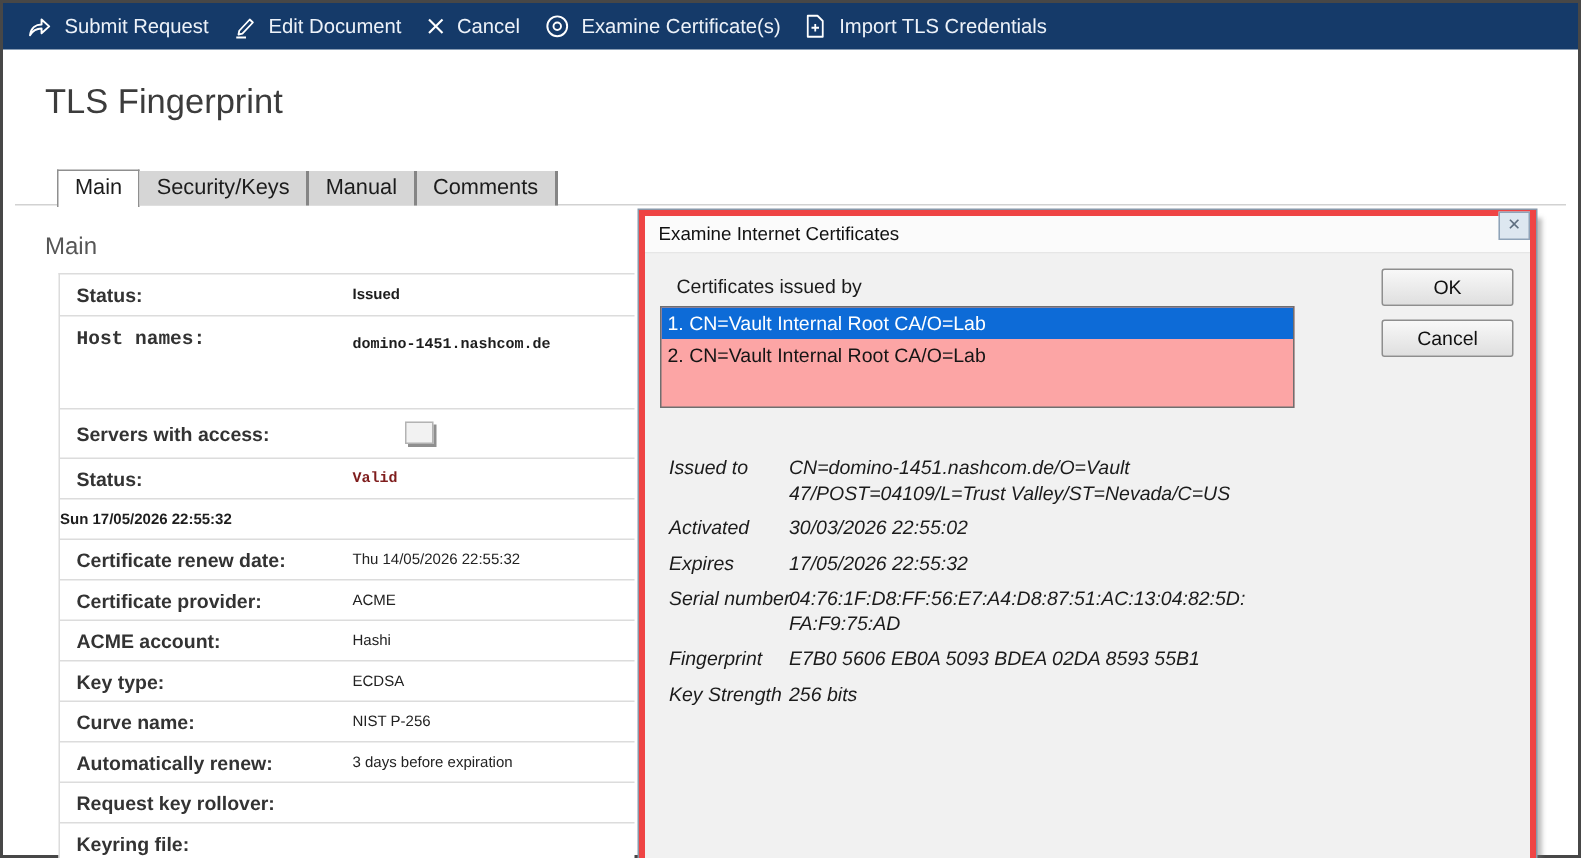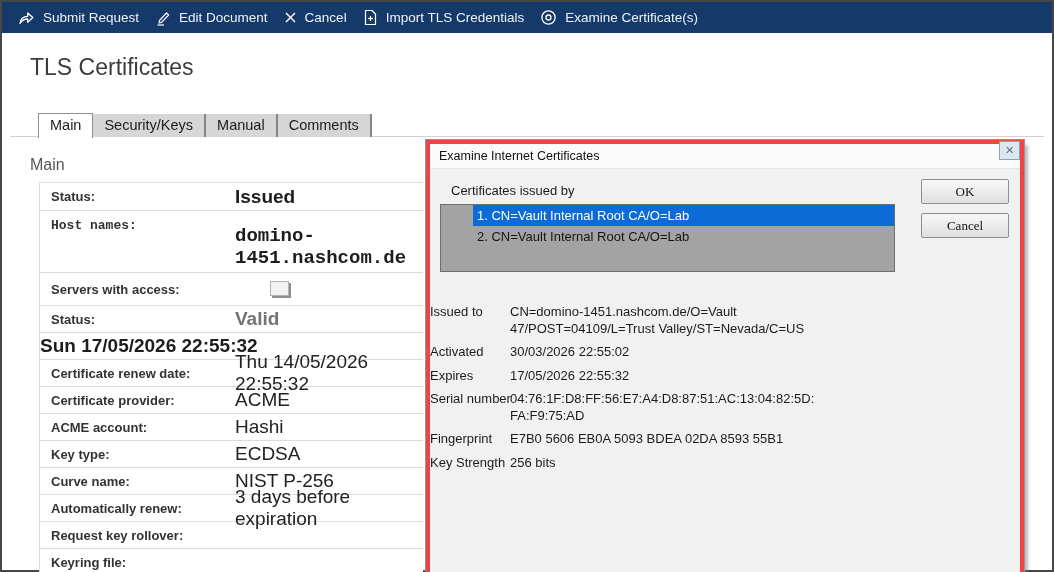--- a/index.html
+++ b/index.html
@@ -35,23 +35,23 @@
     position:absolute;left:37px;top:180px;width:383px;
     border-top:1px solid #dcdcdc;border-left:1px solid #dcdcdc;background:#fff;z-index:1;
   }
   .frow{display:flex;align-items:center;height:26px;border-bottom:1px solid #dcdcdc;}
   .frow:first-child{height:27px;}
   .ftable > div:nth-child(2){height:61px;align-items:flex-start;font-family:Liberation Mono, monospace;}
   .ftable > div:nth-child(2) .flabel{padding-top:7px;}
   .ftable > div:nth-child(2) .fvalue{padding-top:14px;}
   .ftable > div:nth-child(3){height:32px;gap:35px;}
   .flabel{width:184px;flex:none;padding-left:11px;font-weight:bold;font-size:13px;color:#333;}
-  .fvalue{font-size:19px;color:#222;}
+  .fvalue{font-size:10px;color:#222;}
   .fvalue.bold{font-weight:bold;color:#1d1d1d;}
-  .fvalue.bold-green{font-weight:bold;color:#737373;}
+  .fvalue.bold-green{font-weight:bold;color:#7f1d1d;font-family:Liberation Mono, monospace;}
   .widget-btn{
     width:17px;height:13px;background:#f2f2f2;border:1px solid #b3b3b3;
     box-shadow:2px 2px 0 #8f8f8f;margin-top:-2px;
   }
 
   
   .dialog{
     position:absolute;left:424px;top:118px;width:598px;height:522px;
     box-sizing:border-box;border:4px solid #ef4444;background:#f1f1f1;
     box-shadow:0 0 0 1px #8898aa, 4px 5px 3px rgba(110,110,110,0.45);
@@ -64,33 +64,33 @@
   }
   .dlg-close{
     position:absolute;top:-3px;right:0;width:19px;height:17px;
     background:#dde7f0;border:1px solid #8fa3b8;color:#5f6f80;
     display:flex;align-items:center;justify-content:center;
     font-size:11px;line-height:1;cursor:default;
   }
   .dlg-list-label{position:absolute;left:21px;top:39px;}
   .listbox{
     position:absolute;left:10px;top:60px;width:421px;height:66px;
-    background:#a3a3a3;border:1px solid #6f6f6f;overflow:hidden;padding-left:32px;
+    background:#fca5a5;border:1px solid #6f6f6f;overflow:hidden;
   }
   .listbox .item{height:21px;line-height:21px;padding-left:4px;white-space:nowrap;color:#151515;}
   .listbox .item.selected{background:#0d6bd7;color:#ffffff;}
   .dlg-btn{
     position:absolute;left:491px;width:86px;height:23px;
     background:linear-gradient(#f8f8f8,#dfdfdf);border:1px solid #8e8e8e;border-radius:2px;
-    font-family:Liberation Serif, serif;font-size:13px;color:#111;
+    font-family:Liberation Sans, sans-serif;font-size:13px;color:#111;
     display:flex;align-items:center;justify-content:center;cursor:default;
   }
   .dlg-btn.ok{top:35px;}
   .dlg-btn.cancel{top:69px;}
-  .details{position:absolute;left:0;top:160px;width:470px;}
+  .details{position:absolute;left:16px;top:160px;width:470px;font-style:italic;}
   .drow{display:flex;margin-bottom:7px;}
   .dlabel{width:80px;flex:none;white-space:nowrap;color:#1b1b1b;}
   .dvalue{max-width:335px;line-height:16.5px;white-space:pre-line;overflow-wrap:anywhere;color:#1b1b1b;}
 </style>
 </head>
 <body>
 
 <div class="window">
 
   <div class="toolbar">
@@ -115,40 +115,40 @@
       <span>
         <svg width="13" height="13" viewBox="0 0 13 13" stroke="#fff" stroke-width="1.4">
           <line x1="2" y1="2" x2="11" y2="11"></line>
             <line x1="11" y1="2" x2="2" y2="11"></line>
         </svg>
       </span>
       <span>Cancel</span>
     </div>
     <div class="tb-item">
       <span>
+        <svg width="17" height="17" viewBox="0 0 17 17" fill="none" stroke="#fff" stroke-width="1.3">
+          <circle cx="8.5" cy="8.5" r="6.6"></circle>
+            <circle cx="8.5" cy="8.5" r="2.5"></circle>
+        </svg>
+      </span>
+      <span>Examine Certificate(s)</span>
+    </div>
+    <div class="tb-item">
+      <span>
         <svg width="15" height="17" viewBox="0 0 15 17" fill="none" stroke="#fff" stroke-width="1.2" stroke-linejoin="round">
           <path d="M2.5 1.5 H9 L12.5 5 V15.5 H2.5 Z"></path>
           <line x1="7.5" y1="7" x2="7.5" y2="12"></line>
             <line x1="5" y1="9.5" x2="10" y2="9.5"></line>
         </svg>
       </span>
       <span>Import TLS Credentials</span>
     </div>
-    <div class="tb-item">
-      <span>
-        <svg width="17" height="17" viewBox="0 0 17 17" fill="none" stroke="#fff" stroke-width="1.3">
-          <circle cx="8.5" cy="8.5" r="6.6"></circle>
-            <circle cx="8.5" cy="8.5" r="2.5"></circle>
-        </svg>
-      </span>
-      <span>Examine Certificate(s)</span>
-    </div>
-  </div>
-
-  <div class="page-title">TLS Certificates</div>
+  </div>
+
+  <div class="page-title">TLS Fingerprint</div>
 
   <div class="tabbar">
     <div class="tab active">Main</div>
     <div class="tab inactive">Security/Keys</div>
     <div class="tab inactive">Manual</div>
     <div class="tab inactive">Comments</div>
   </div>
   <div class="tabs-underline"></div>
 
   <div class="section-title">Main</div>

